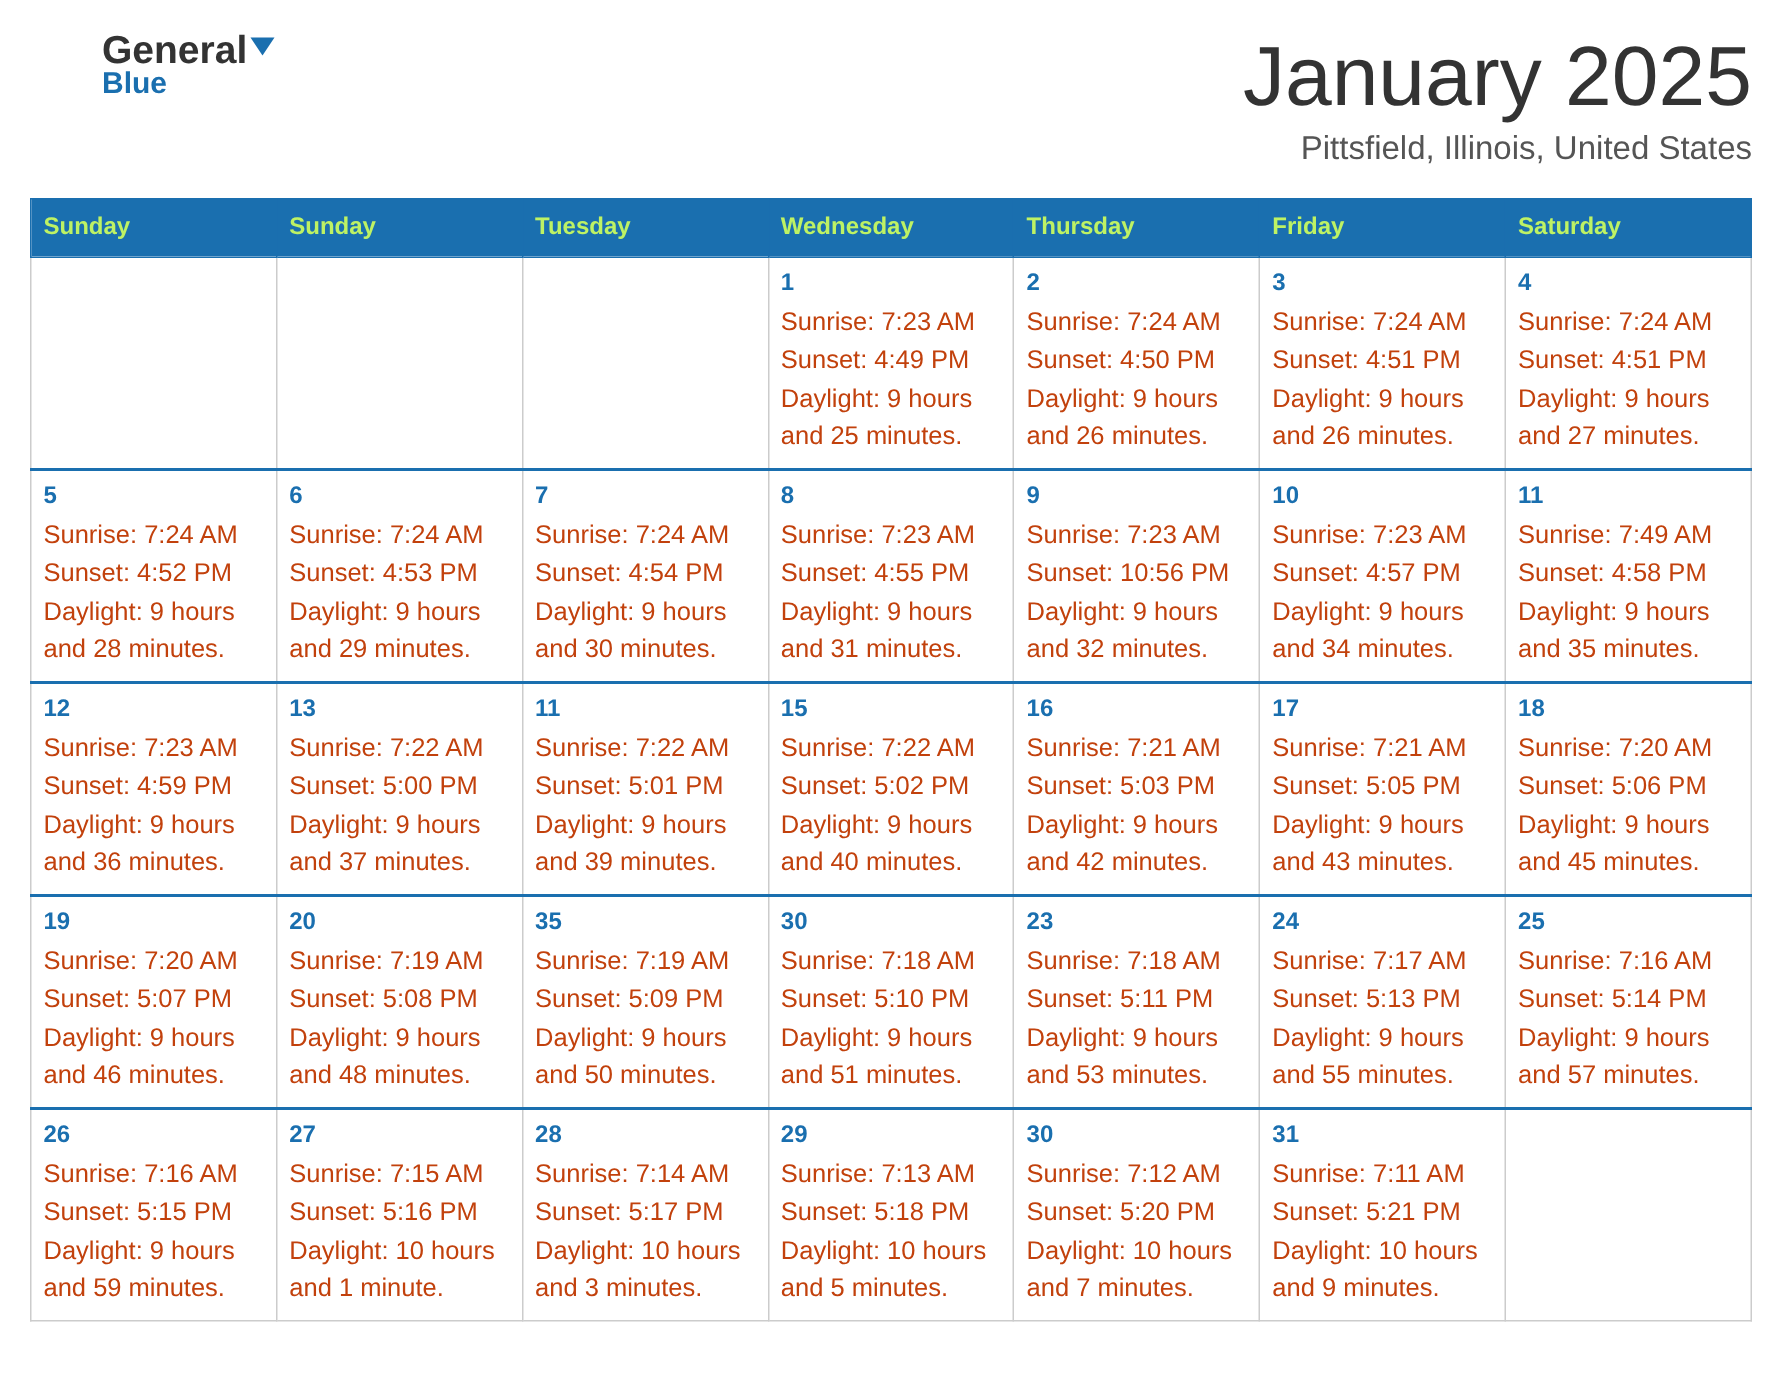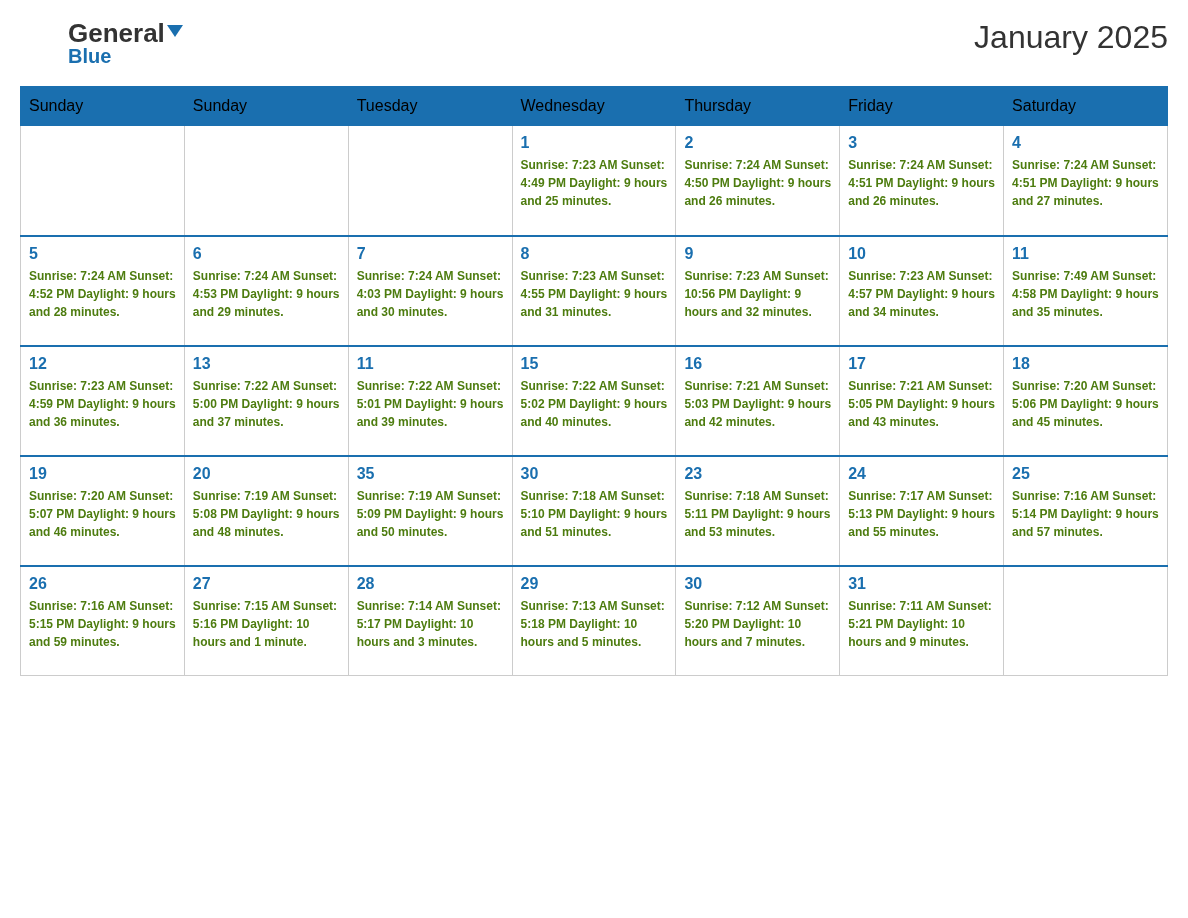--- a/index.html
+++ b/index.html
@@ -43,63 +43,62 @@
       border-top: 12px solid #1a6faf;
       margin-left: 2px;
       vertical-align: middle;
       position: relative;
       top: -2px;
     }
     .title-block {
       text-align: right;
     }
     .calendar-title {
-      font-size: 32px;
+      font-size: 56px;
       font-weight: normal;
       color: #333;
       line-height: 1.1;
     }
     .calendar-subtitle {
       font-size: 22px;
       color: #555;
       margin-top: 4px;
     }
     .calendar {
       width: 100%;
       border-collapse: collapse;
       border: 1px solid #ccc;
     }
     .calendar thead tr th {
       background-color: #1a6faf;
-      color: #000000;
+      color: #bef264;
       font-size: 16px;
-      font-weight: normal;
+      font-weight: bold;
       padding: 10px 8px;
       text-align: left;
       border: 1px solid #1a6faf;
     }
     .calendar tbody tr td {
       vertical-align: top;
       padding: 8px;
       border: 1px solid #ccc;
       width: 14.28%;
       min-height: 110px;
       height: 110px;
     }
     .cell-day {
       font-size: 16px;
       font-weight: bold;
       color: #1a6faf;
       margin-bottom: 4px;
     }
     .cell-info {
-      font-size: 12px;
-      color: #4d7c0f;
+      font-size: 17px;
+      color: #c2410c;
       line-height: 1.5;
-      font-weight: bold;
     }
     .empty-cell {
       background: #fff;
     }
     .row-divider {
       border-top: 2px solid #1a6faf;
     }
   </style>
 </head>
 <body>
@@ -107,20 +106,21 @@
 <div class="header">
   <div class="logo">
     <div style="display:flex; align-items:center;">
       <span class="logo-general">General</span>
       <span class="logo-triangle"></span>
     </div>
     <span class="logo-blue">Blue</span>
   </div>
   <div class="title-block">
     <div class="calendar-title">January 2025</div>
+    <div class="calendar-subtitle">Pittsfield, Illinois, United States</div>
   </div>
 </div>
 
 <table class="calendar">
   <thead>
     <tr>
     <th>Sunday</th>
         <th>Sunday</th>
         <th>Tuesday</th>
         <th>Wednesday</th>
@@ -174,21 +174,21 @@
         <td>
           <div class="cell-day">6</div>
           <div class="cell-info">Sunrise: 7:24 AM
 Sunset: 4:53 PM
 Daylight: 9 hours
 and 29 minutes.</div>
         </td>
         <td>
           <div class="cell-day">7</div>
           <div class="cell-info">Sunrise: 7:24 AM
-Sunset: 4:03 PM
+Sunset: 4:54 PM
 Daylight: 9 hours
 and 30 minutes.</div>
         </td>
         <td>
           <div class="cell-day">8</div>
           <div class="cell-info">Sunrise: 7:23 AM
 Sunset: 4:55 PM
 Daylight: 9 hours
 and 31 minutes.</div>
         </td>

